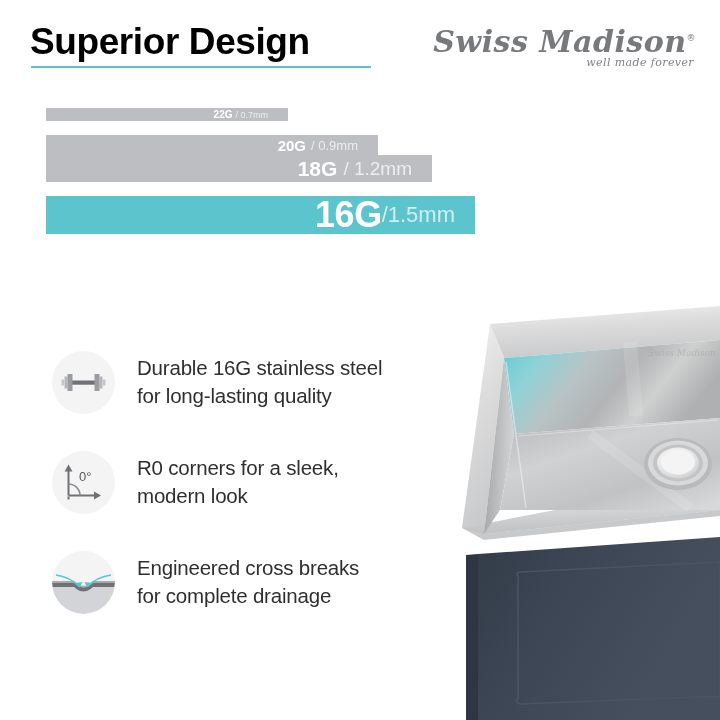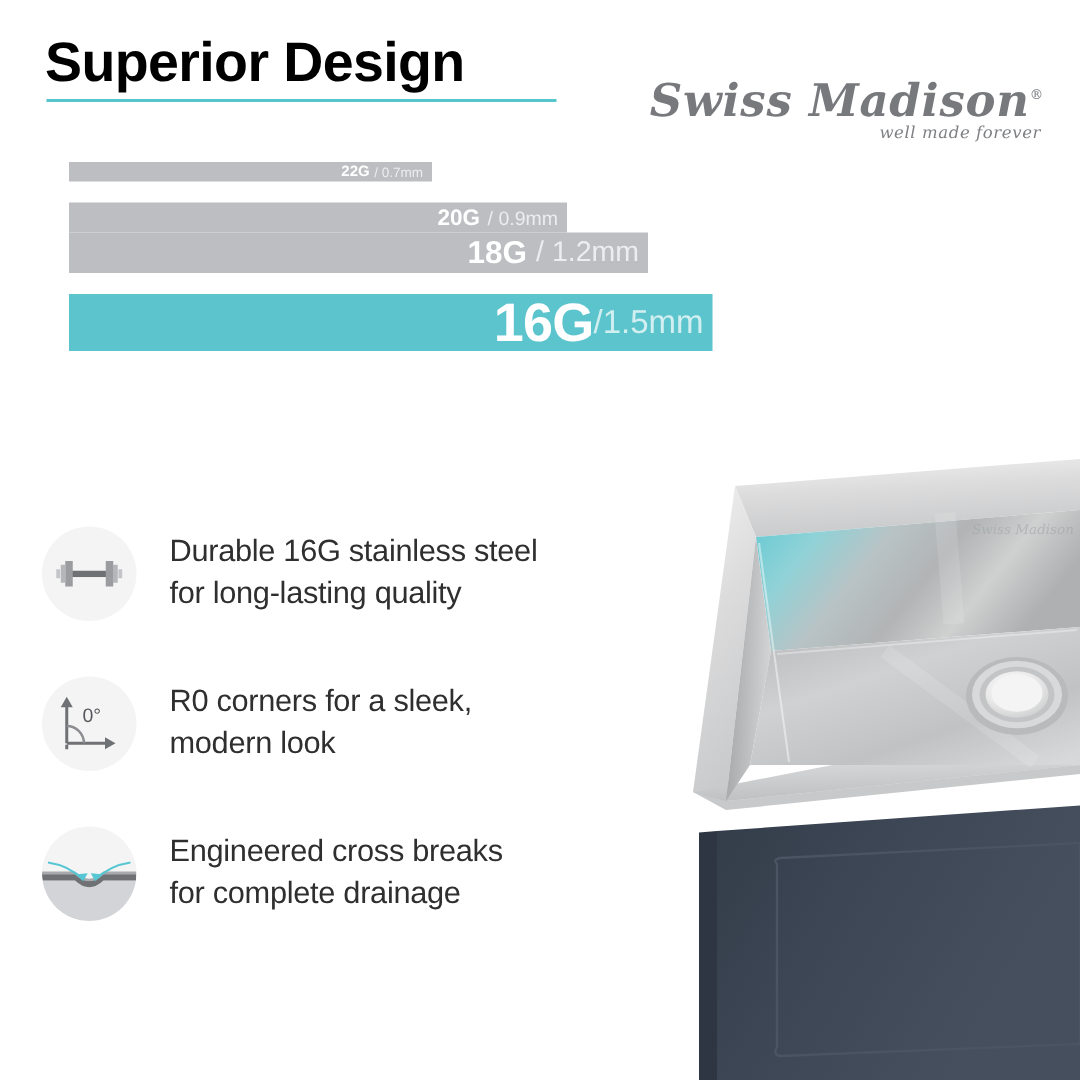--- a/index.html
+++ b/index.html
@@ -67,21 +67,20 @@
   .logo-main {
     font-family: "DejaVu Serif", serif;
     font-style: italic;
     font-weight: bold;
     font-size: 30px;
     line-height: 32px;
     letter-spacing: 0.5px;
     white-space: nowrap;
     position: relative;
     display: inline-block;
-    margin-top: 26px;
   }
 
   .logo-reg {
     font-size: 9px;
     vertical-align: super;
     font-style: normal;
     font-weight: normal;
   }
 
   .logo-tag {
@@ -103,21 +102,21 @@
     width: 500px;
   }
 
   .gauge-row {
     position: relative;
     margin-left: 46px;
     display: flex;
     align-items: center;
     justify-content: flex-end;
     color: #ffffff;
-    padding-right: 6px;
+    padding-right: 20px;
     white-space: nowrap;
   }
 
   .gauge-row .g-label {
     font-weight: bold;
   }
 
   .gauge-row .g-sub {
     color: rgba(255,255,255,0.72);
     font-weight: normal;
@@ -163,21 +162,21 @@
     left: 0;
     top: 332px;
     width: 450px;
   }
 
   .feature {
     position: relative;
     display: flex;
     align-items: center;
     height: 100px;
-    padding-left: 28px;
+    padding-left: 52px;
   }
 
   .f-icon {
     width: 63px;
     height: 63px;
     border-radius: 50%;
     background: #f4f4f5;
     flex: 0 0 63px;
     overflow: hidden;
     position: relative;

